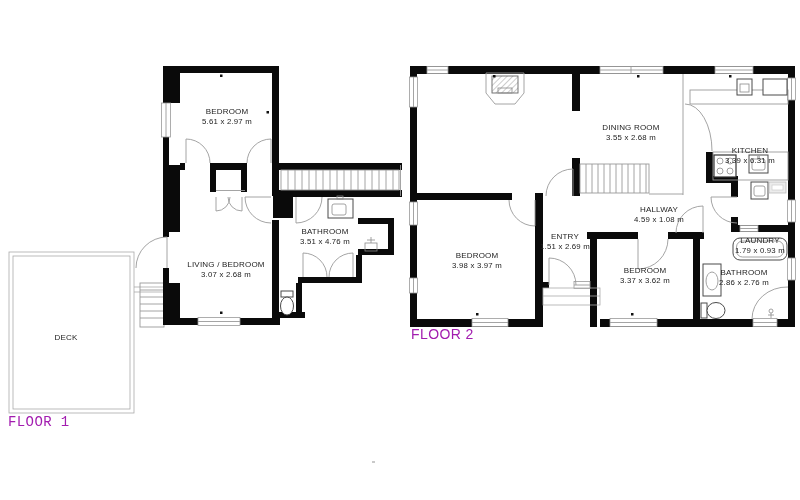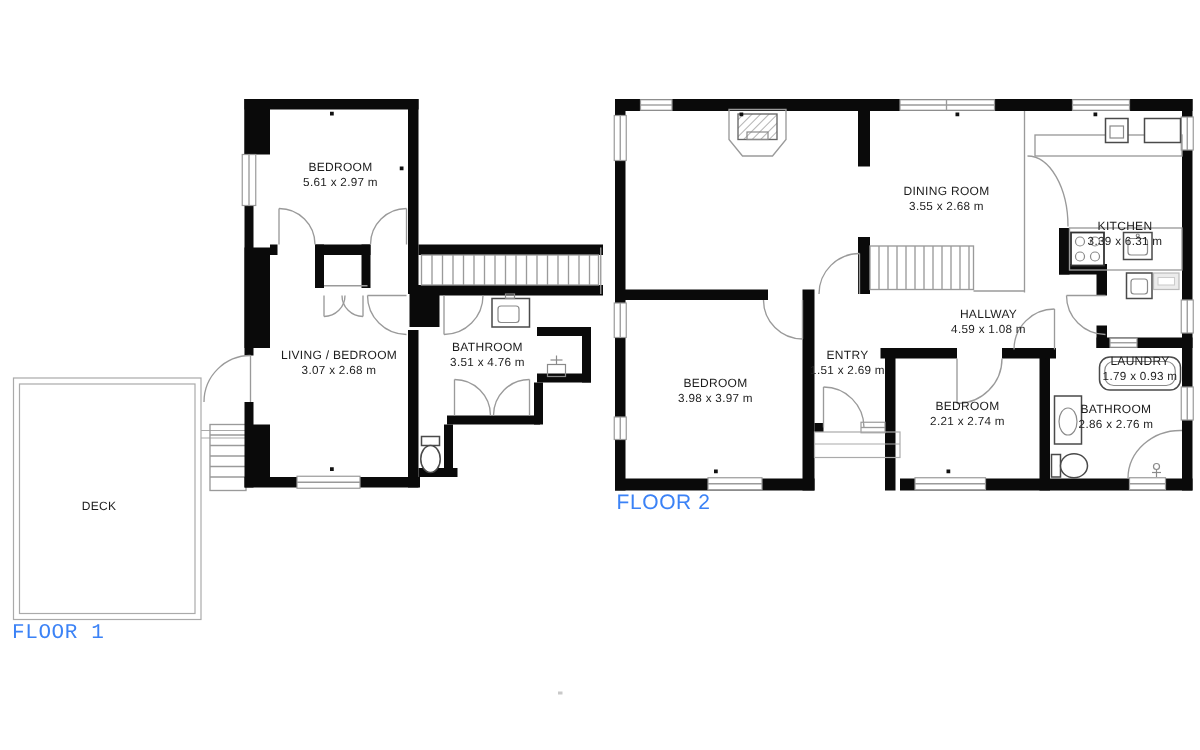--- a/index.html
+++ b/index.html
@@ -2,21 +2,21 @@
 <html><head>
 <meta charset="utf-8">
 <style>
   html,body{margin:0;padding:0;background:#ffffff;}
   .canvas{position:relative;width:800px;height:500px;background:#ffffff;overflow:hidden;
           font-family:"Liberation Sans", sans-serif;}
   svg{position:absolute;left:0;top:0;}
   .room-label{position:absolute;text-align:center;font-size:8px;line-height:9.5px;
               color:#1c1c1c;letter-spacing:0.2px;white-space:nowrap;}
   .room-label .dims{font-size:7.8px;color:#222;}
-  .floor-label{position:absolute;font-size:14px;font-weight:500;color:#3b82f6;letter-spacing:0.4px;text-align:right;}
+  .floor-label{position:absolute;font-size:14px;font-weight:500;color:#a21caf;letter-spacing:0.4px;text-align:right;}
   .artifact{position:absolute;width:3px;height:2px;background:#c9c9c9;}
   
   .wall{fill:#0a0a0a;stroke:none;}
   .thin{stroke:#9a9a9a;stroke-width:0.9;fill:none;}
   .thin2{stroke:#aaaaaa;stroke-width:0.8;fill:none;}
   .fix{stroke:#4a4a4a;stroke-width:1;fill:#ffffff;}
   .fixin{stroke:#8a8a8a;stroke-width:0.8;fill:none;}
   .winr{fill:#ffffff;stroke:#9a9a9a;stroke-width:0.8;}
   .tick{fill:#111111;}
 </style>
@@ -336,21 +336,21 @@
       <rect class="tick" x="631" y="313" width="2.5" height="2.5"></rect>
       <rect class="tick" x="220" y="311.5" width="2.5" height="2.5"></rect>
     </g>
   </g>
 </svg>
 
   <div class="room-label" style="left:182px;top:107px;width:90px;">
     <div>BEDROOM</div>
     <div class="dims">5.61 x 2.97 m</div>
   </div>
-  <div class="room-label" style="left:171px;top:232px;width:110px;">
+  <div class="room-label" style="left:171px;top:260px;width:110px;">
     <div>LIVING / BEDROOM</div>
     <div class="dims">3.07 x 2.68 m</div>
   </div>
   <div class="room-label" style="left:280px;top:227px;width:90px;">
     <div>BATHROOM</div>
     <div class="dims">3.51 x 4.76 m</div>
   </div>
   <div class="room-label" style="left:36px;top:333px;width:60px;">
     <div>DECK</div>
   </div>
@@ -374,21 +374,21 @@
   <div class="room-label" style="left:732px;top:204px;width:56px;margin-top:32px;">
     <div>LAUNDRY</div>
     <div class="dims">1.79 x 0.93 m</div>
   </div>
   <div class="room-label" style="left:432px;top:251px;width:90px;">
     <div>BEDROOM</div>
     <div class="dims">3.98 x 3.97 m</div>
   </div>
   <div class="room-label" style="left:600px;top:266px;width:90px;">
     <div>BEDROOM</div>
-    <div class="dims">2.21 x 2.74 m</div>
+    <div class="dims">3.37 x 3.62 m</div>
   </div>
   <div class="room-label" style="left:699px;top:268px;width:90px;">
     <div>BATHROOM</div>
     <div class="dims">2.86 x 2.76 m</div>
   </div>
 
   <div class="floor-label" style="left:8px;top:414px;font-family:Liberation Mono, monospace;">FLOOR 1</div>
   <div class="floor-label" style="left:411px;top:326px;">FLOOR 2</div>
 
   <div class="artifact" style="left:372px;top:461px;"></div>

